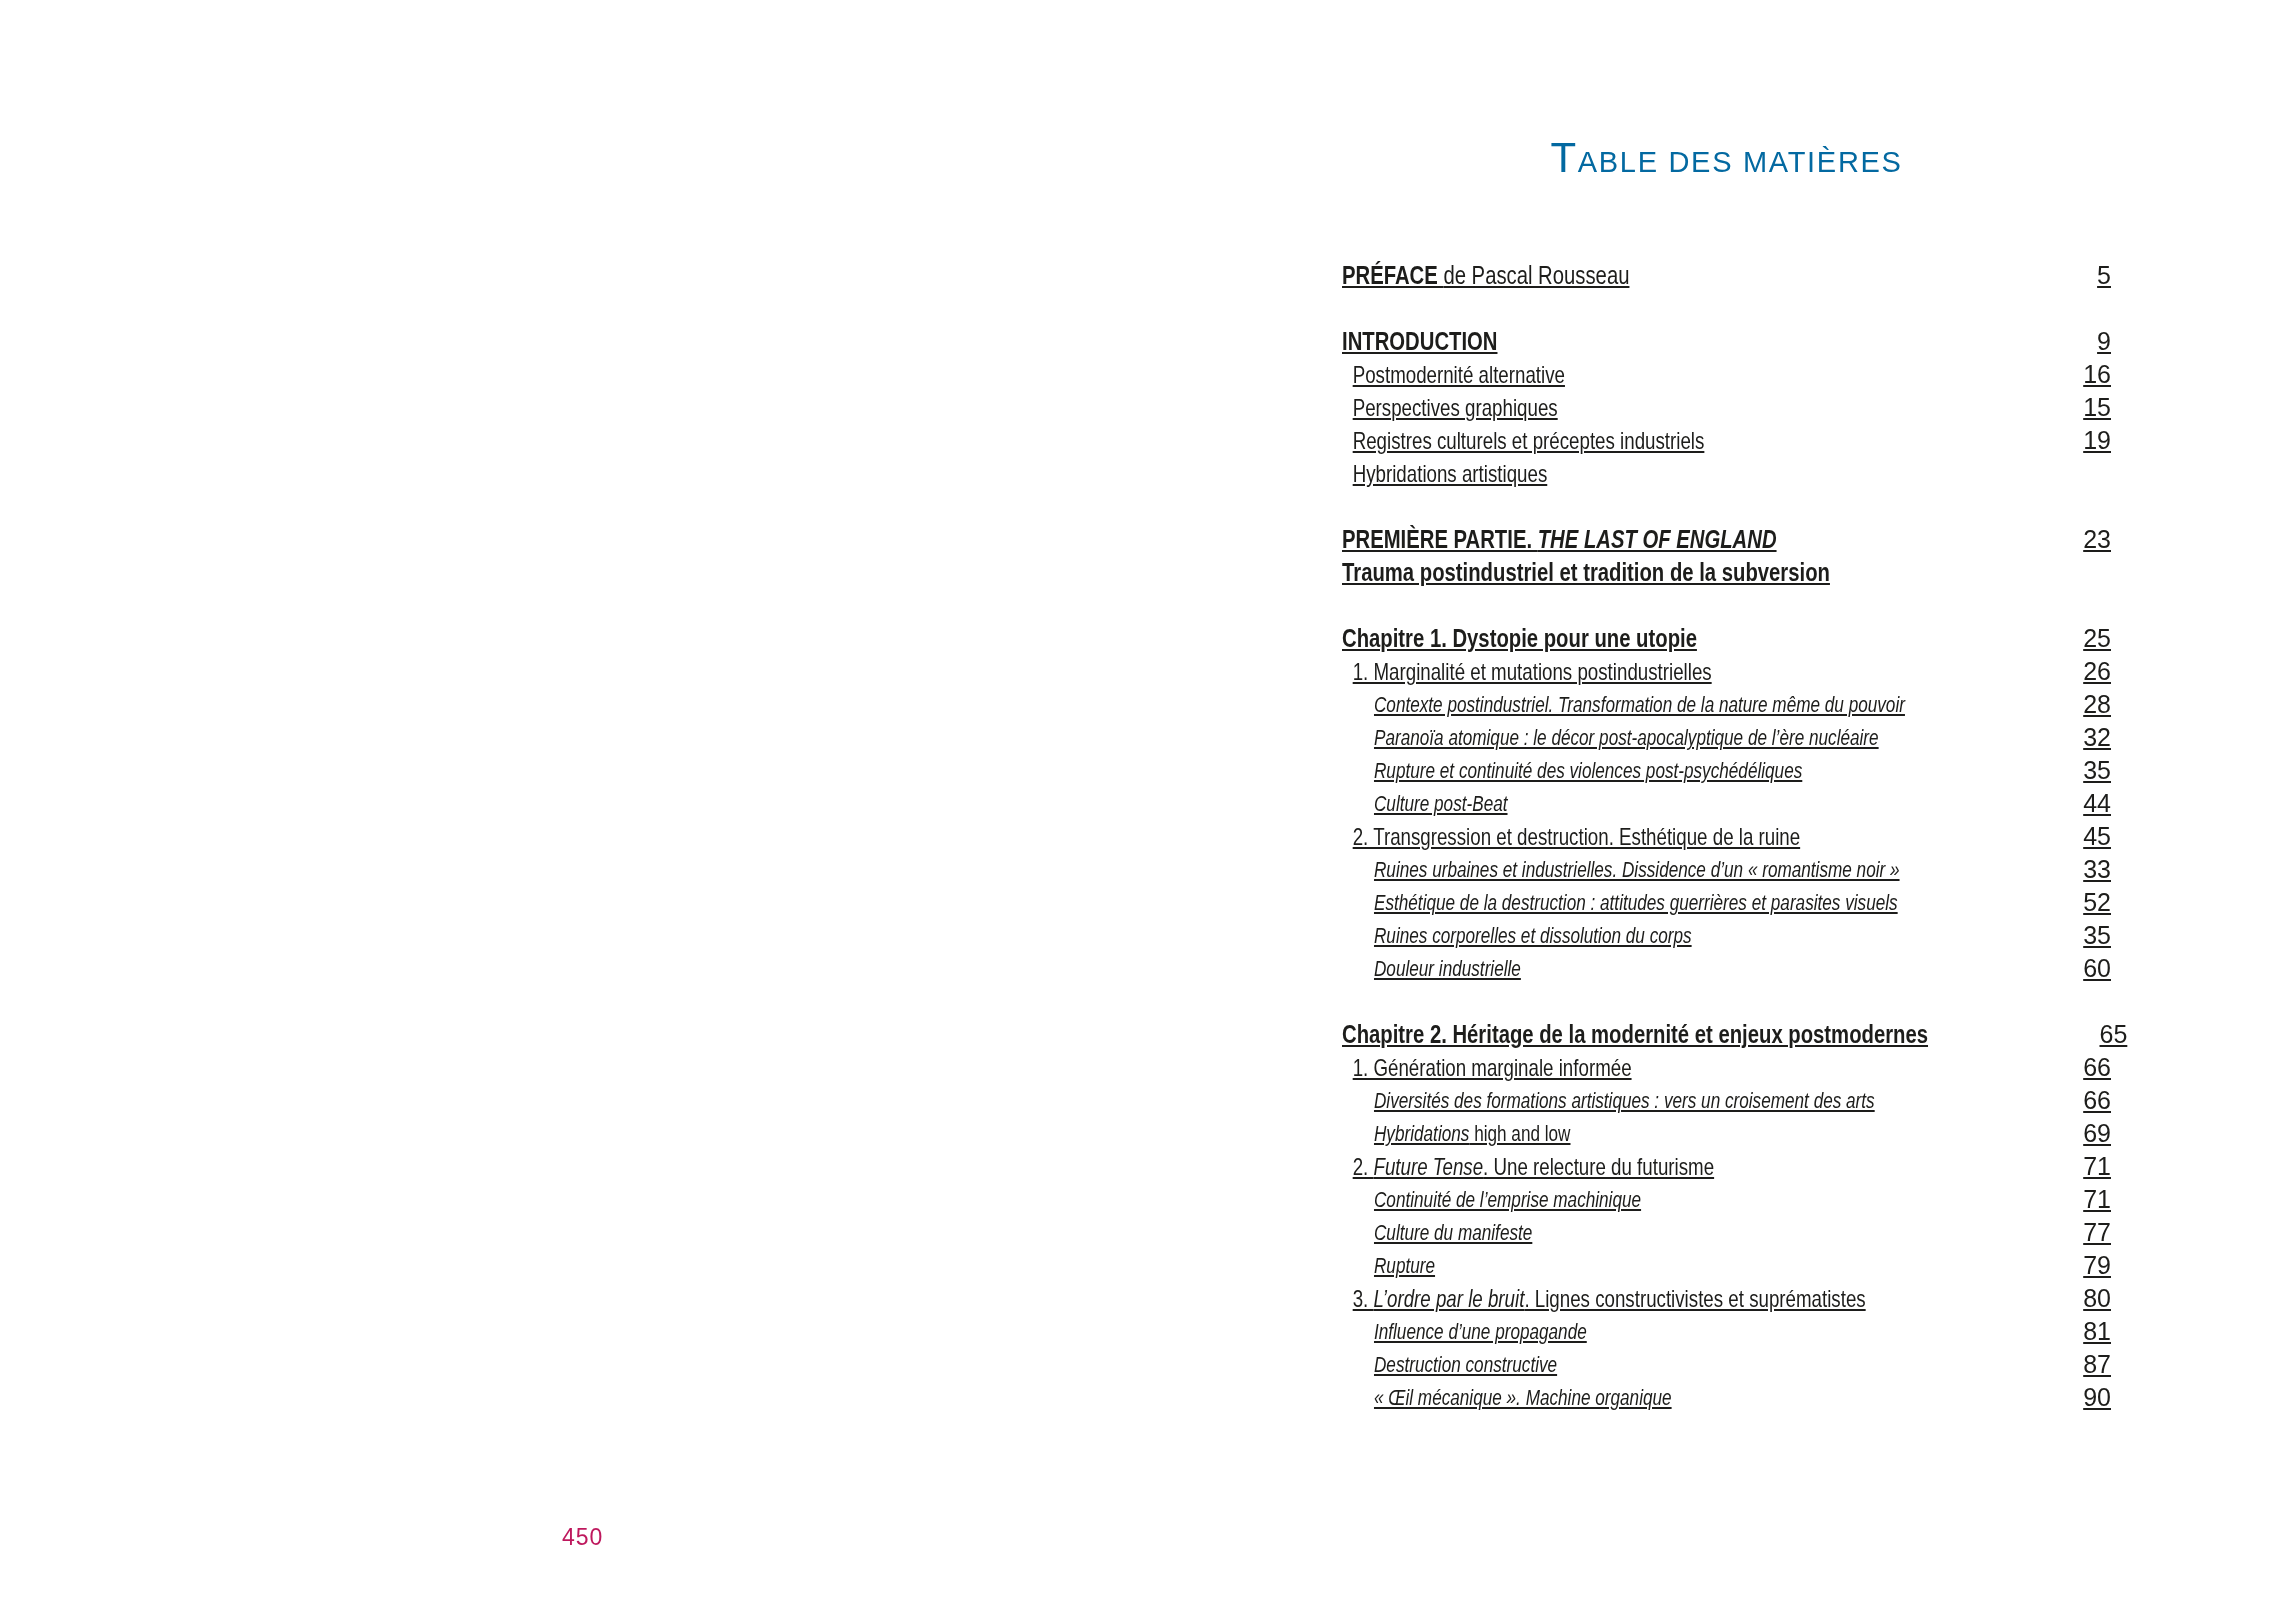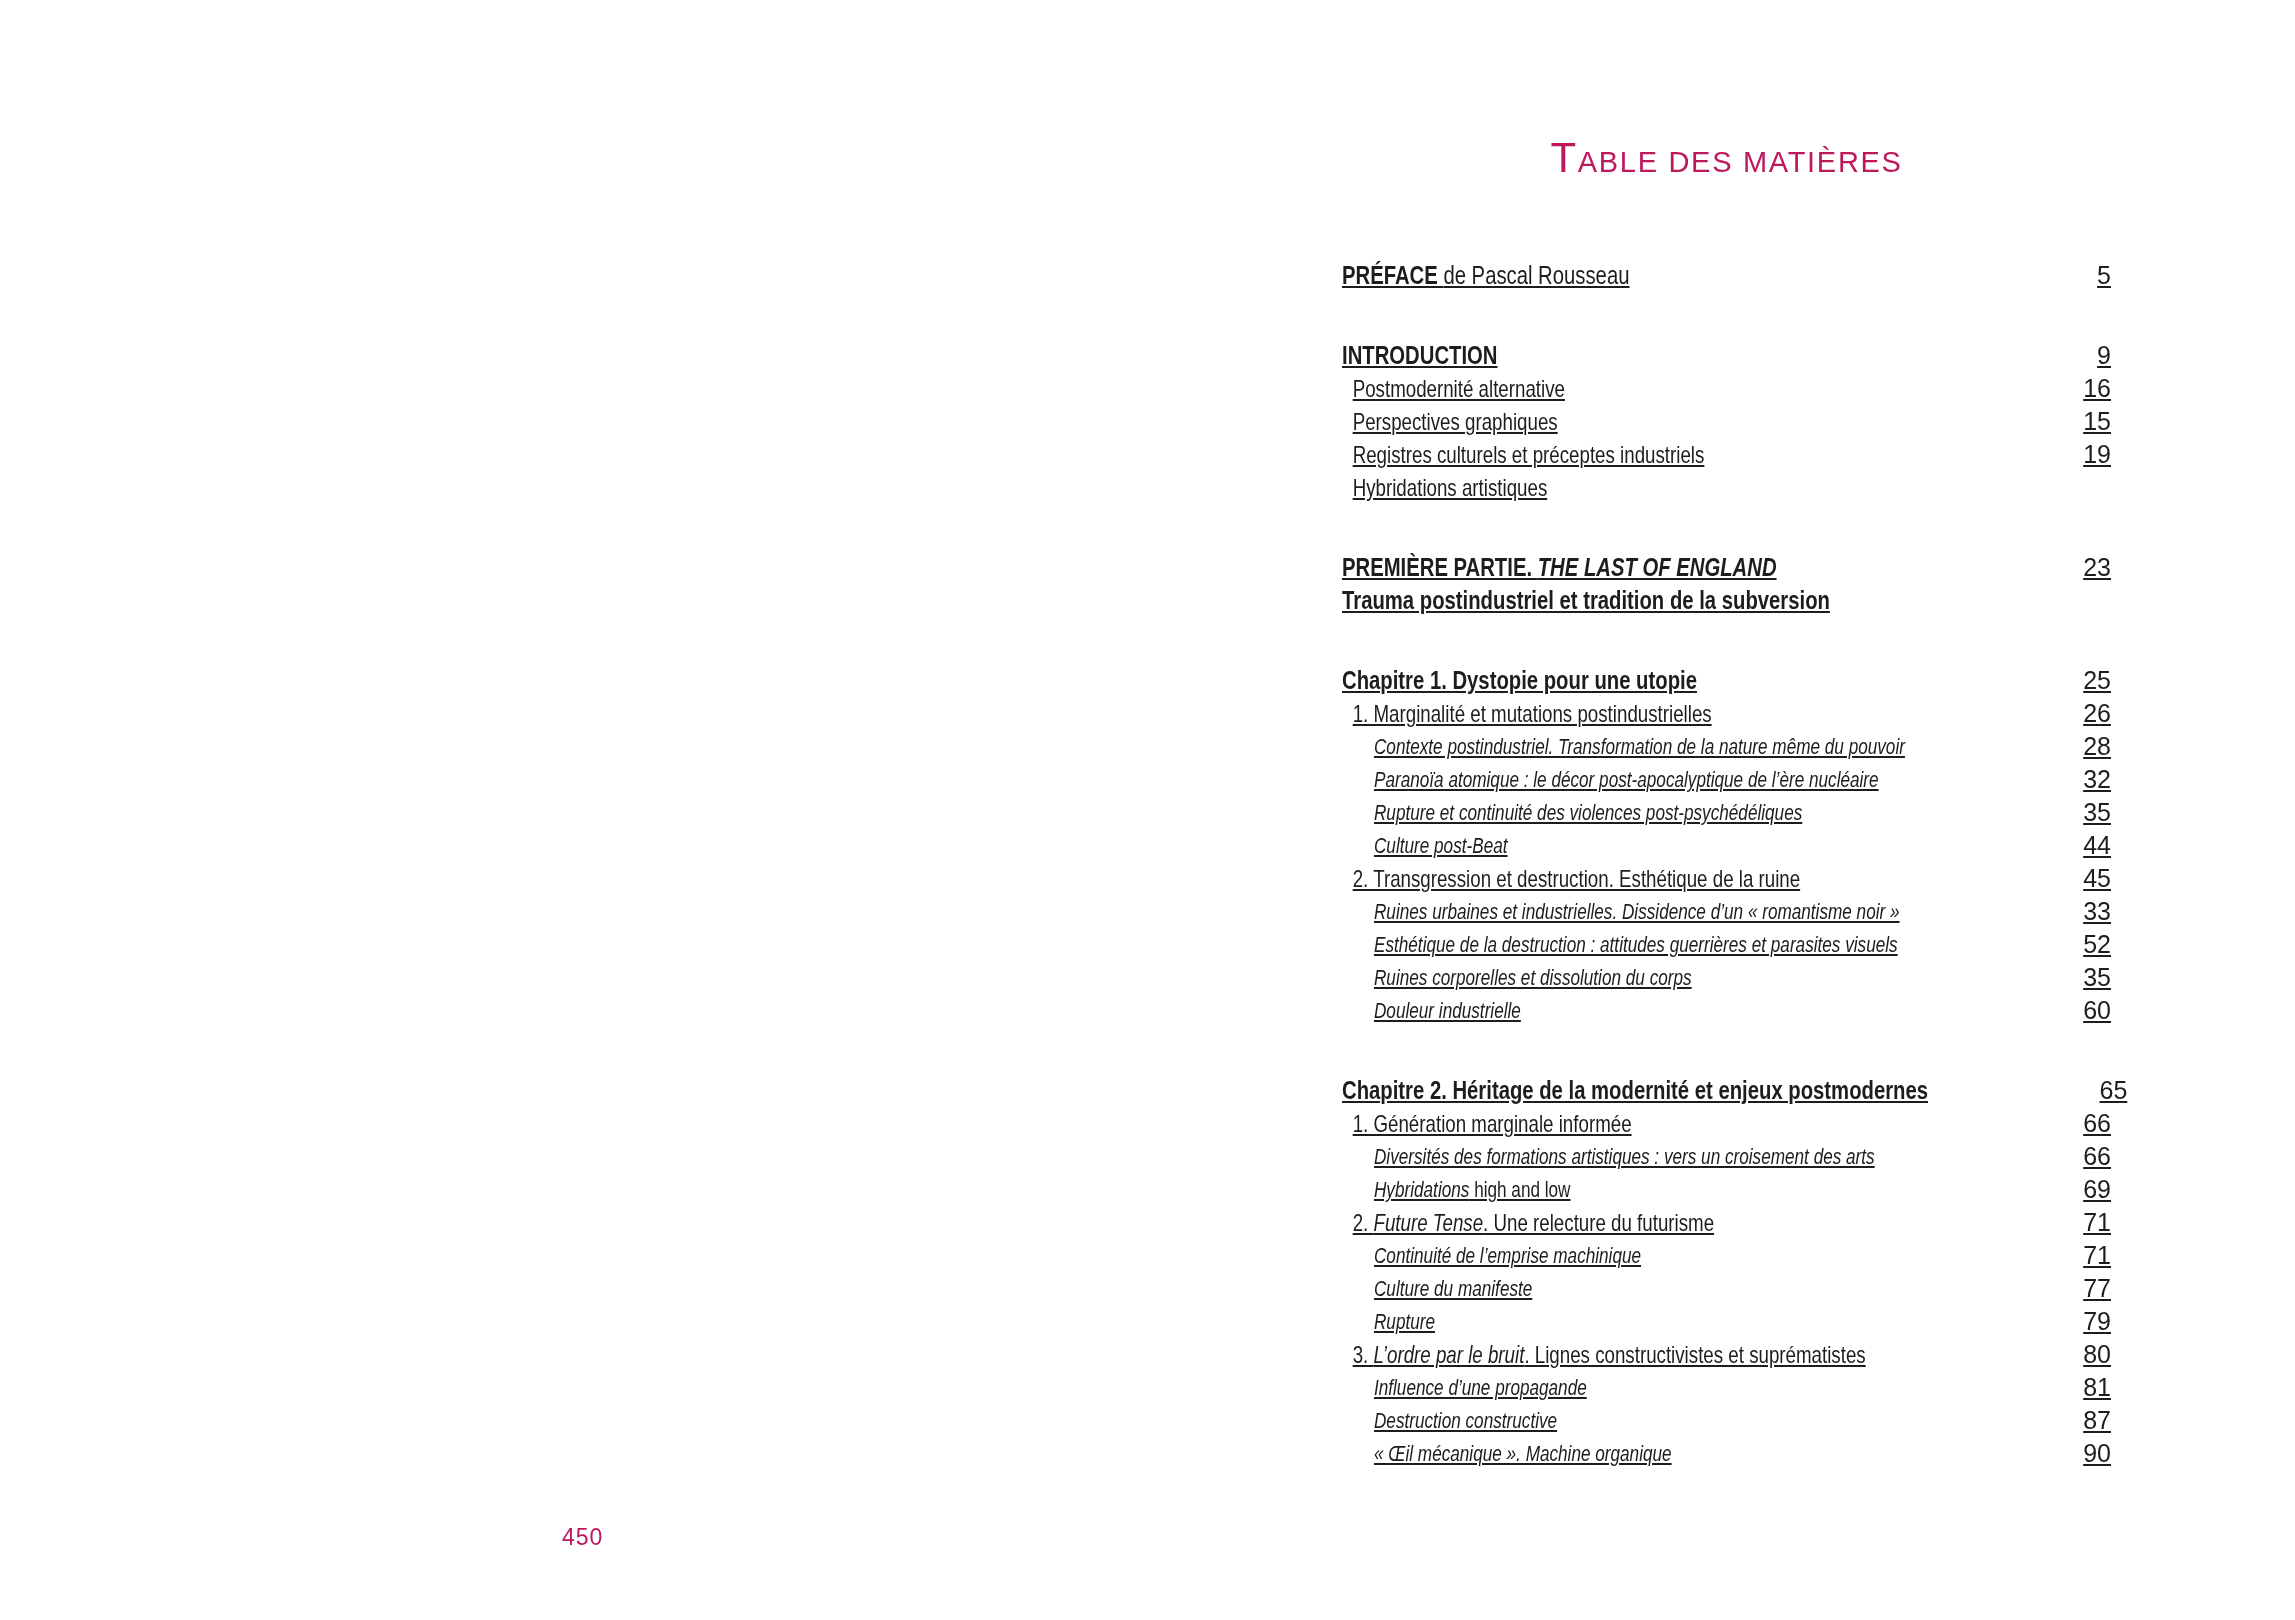--- a/index.html
+++ b/index.html
@@ -30,41 +30,41 @@
   .toc-title {
     position: absolute;
     left: 1342px;
     top: 134px;
     width: 769px;
     text-align: center;
     text-transform: uppercase;
     font-size: 29px;
     letter-spacing: 1.7px;
     font-weight: 400;
-    color: #be185d;
+    color: #0369a1;
     white-space: nowrap;
   }
   .toc-title::first-letter {
     font-size: 42px;
   }
   .toc-list {
     position: absolute;
     left: 1342px;
     top: 259px;
     width: 769px;
   }
   .toc-row {
     display: flex;
     justify-content: space-between;
     align-items: flex-start;
     line-height: 33px;
     white-space: nowrap;
     text-decoration: underline;
   }
-  .toc-row.gap { margin-top: 47px; }
+  .toc-row.gap { margin-top: 33px; }
   .entry-text {
     flex: 1 1 auto;
     transform: scaleX(0.78);
     transform-origin: left center;
     overflow: visible;
   }
   .lvl0 .entry-text { font-size: 26px; }
   .lvl1 .entry-text { font-size: 24px; padding-left: 13.7px; }
   .lvl2 .entry-text { font-size: 22px; padding-left: 41px; }
   .entry-text .b { font-weight: 700; }

